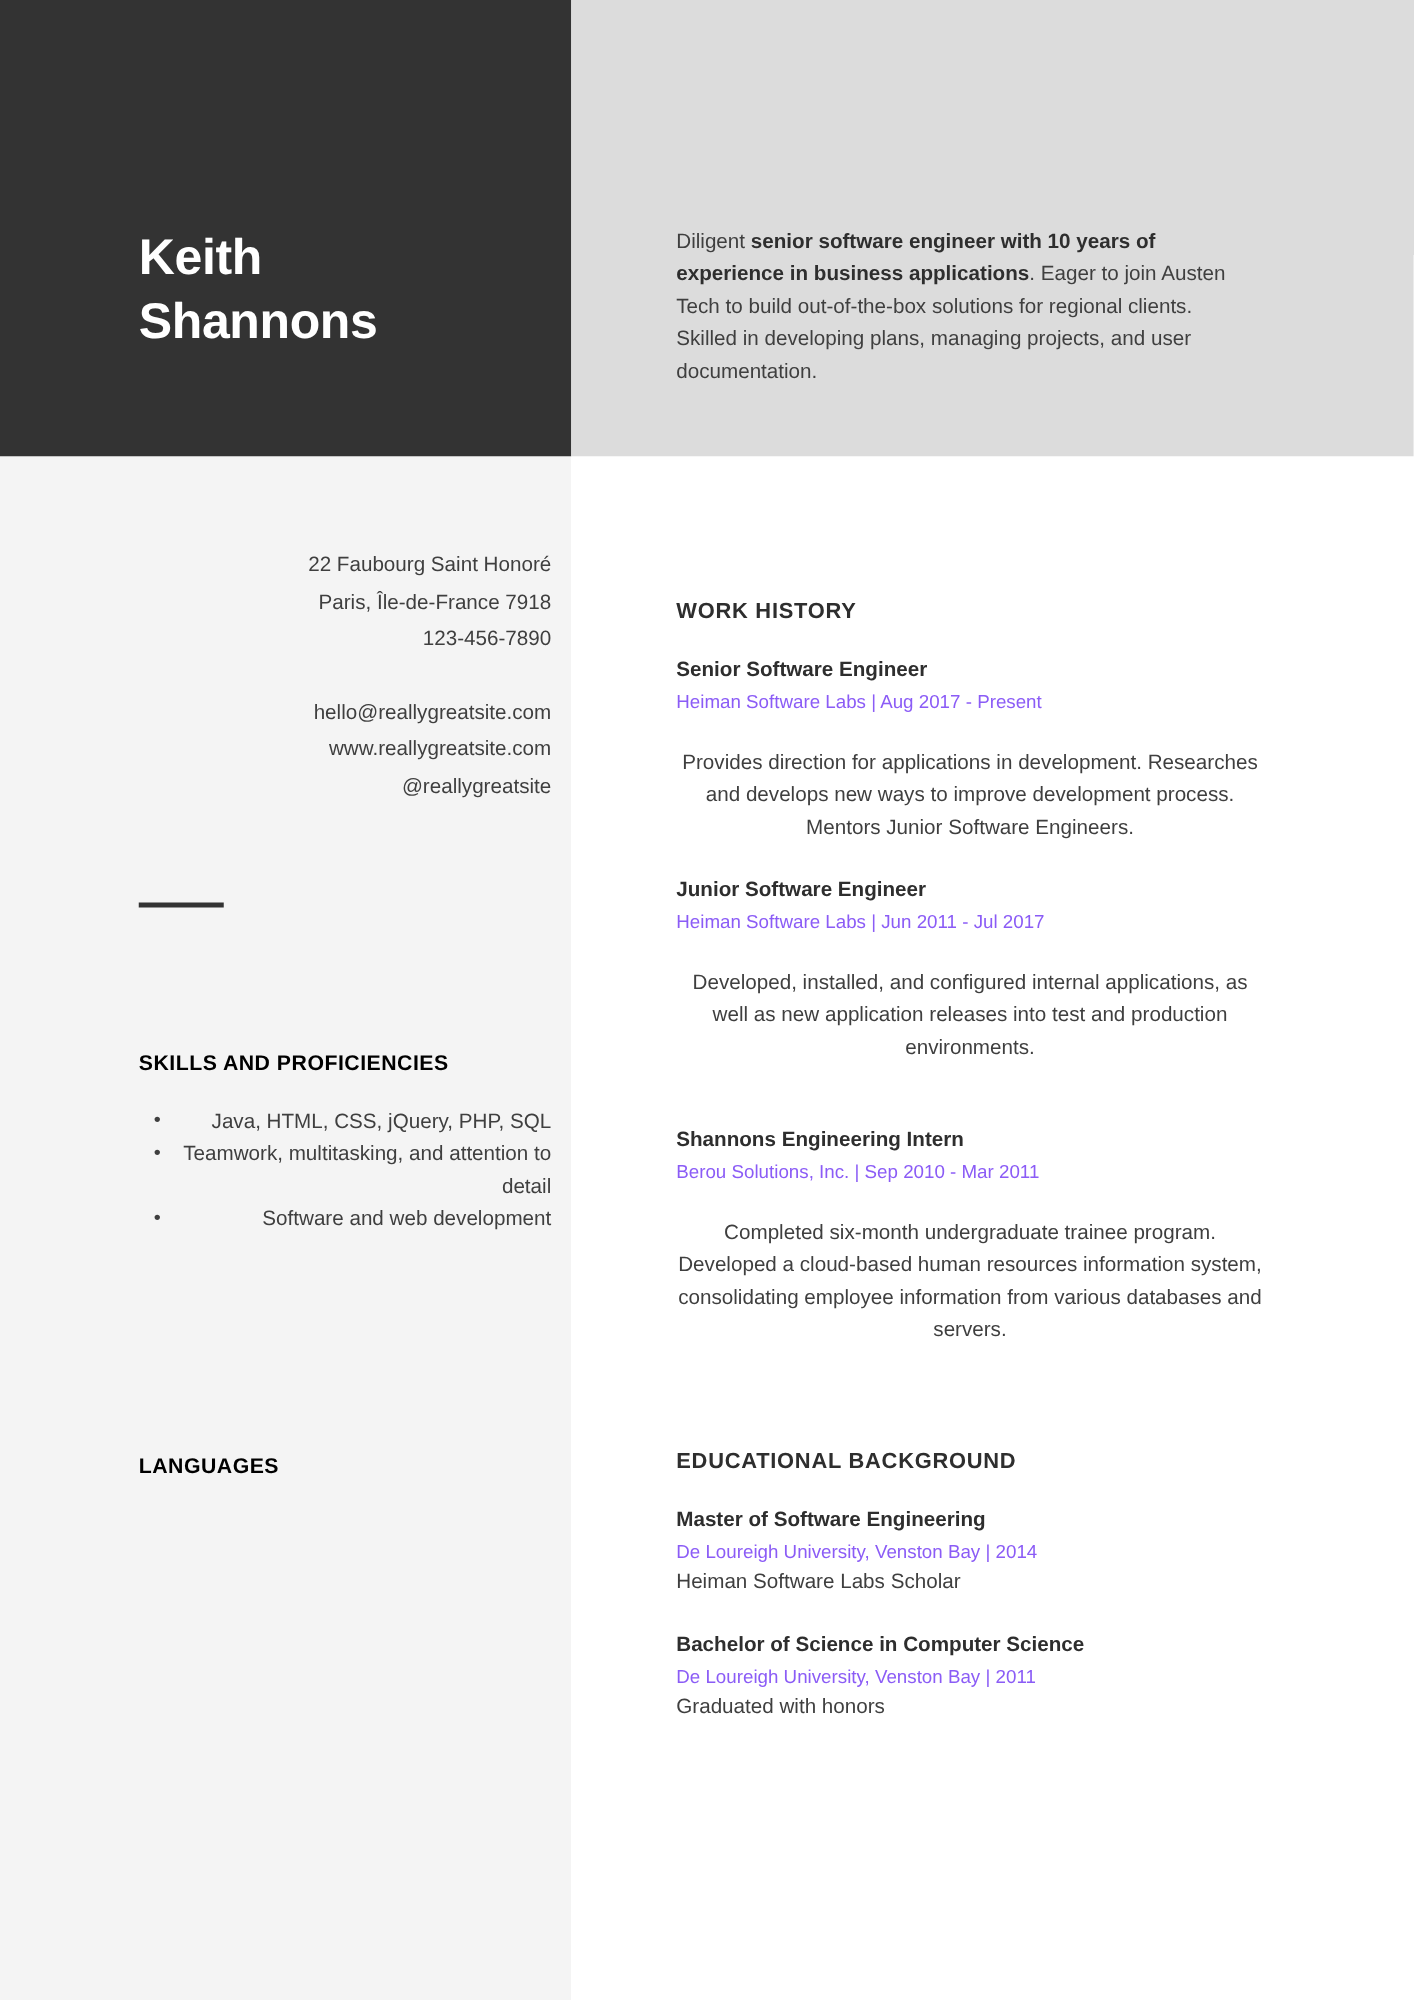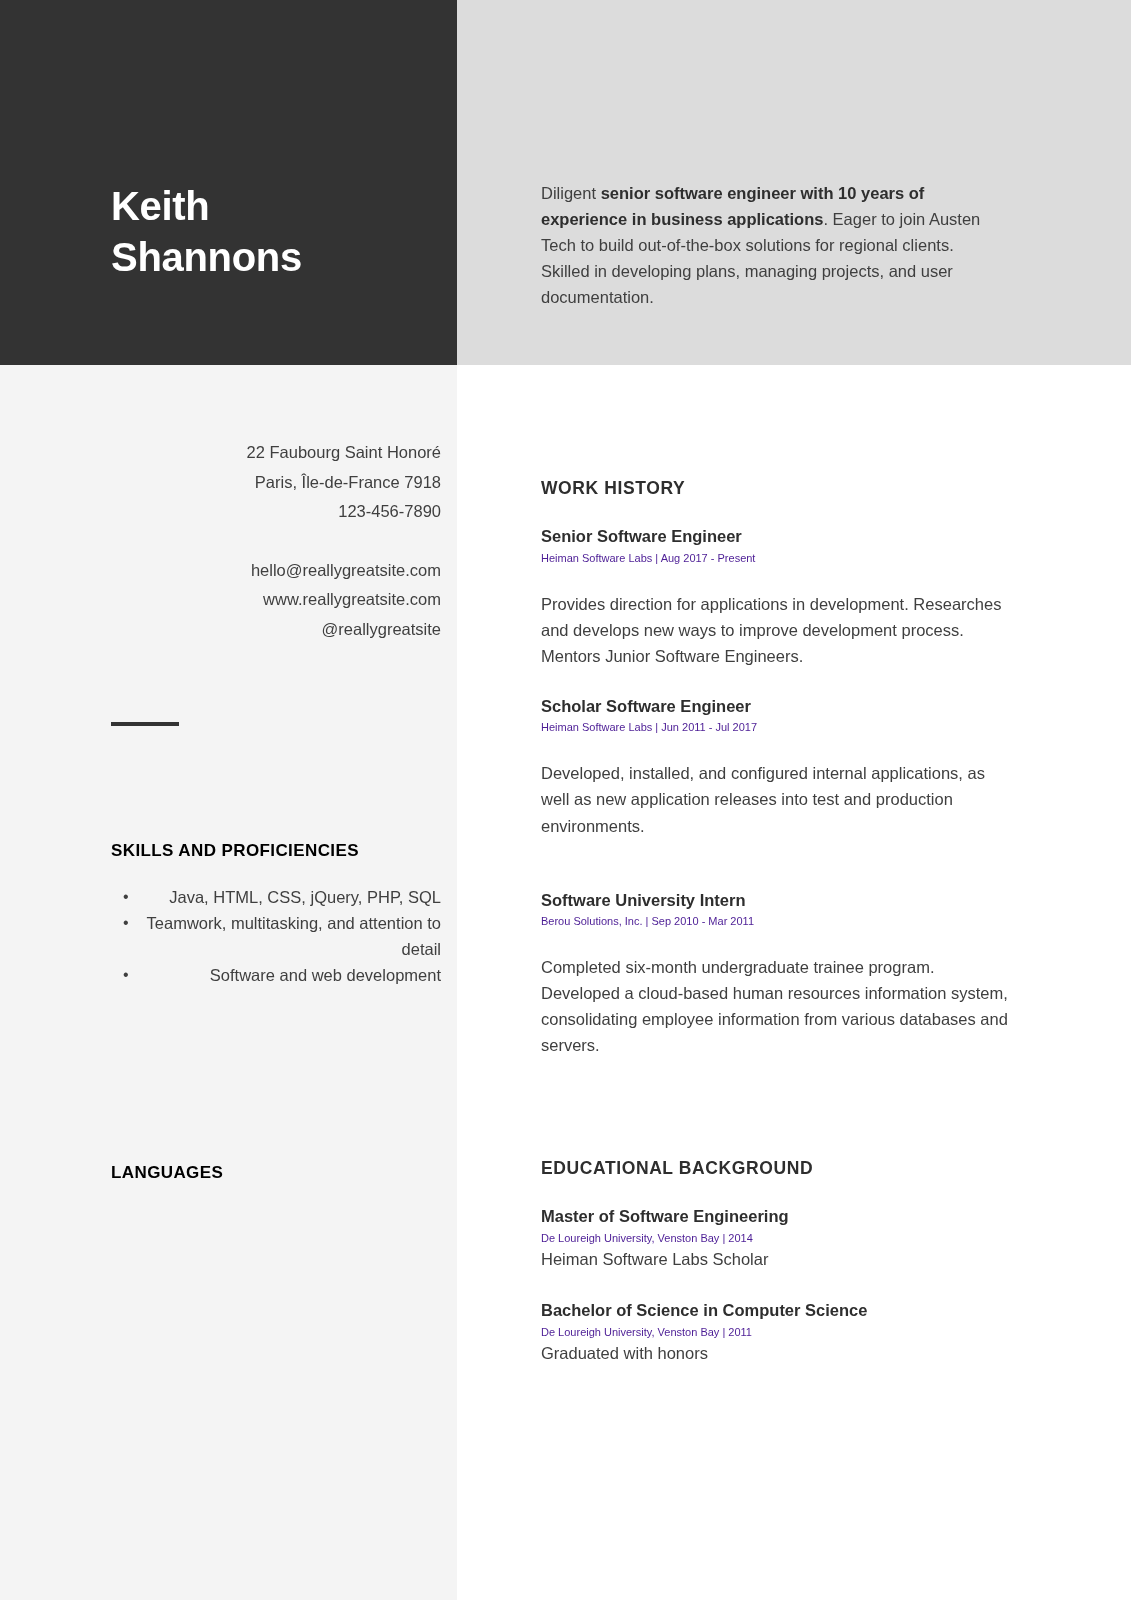--- a/index.html
+++ b/index.html
@@ -152,34 +152,35 @@
   }
 
   .entry { margin-bottom: 0; }
   .entry-title {
     font-size: 16.5px;
     font-weight: bold;
     color: #2e2e2e;
     line-height: 1.55;
   }
   .entry-meta {
-    font-size: 11px;
-    color: #4c1d95;
+    font-size: 15px;
+    color: #8b5cf6;
     line-height: 1.55;
   }
   .entry-sub {
     font-size: 16.5px;
     color: #3f3f3f;
     line-height: 1.55;
   }
   .entry-desc {
     font-size: 16.5px;
     color: #3f3f3f;
     line-height: 1.58;
     margin-top: 24px;
+    text-align: center;
   }
 
   .spacer-work-1 { height: 25px; }
   .spacer-work-2 { height: 49px; }
   .edu-block { position: absolute; left: 0; top: 680px; width: 470px; }
   .spacer-edu { height: 26px; }
 </style>
 </head>
 <body>
 
@@ -232,29 +233,29 @@
 
   <div class="entry">
     <div class="entry-title">Senior Software Engineer</div>
     <div class="entry-meta">Heiman Software Labs |  Aug 2017 - Present</div>
     <div class="entry-desc">Provides direction for applications in development. Researches and develops new ways to improve development process. Mentors Junior Software Engineers.</div>
   </div>
 
   <div class="spacer-work-1"></div>
 
   <div class="entry">
-    <div class="entry-title">Scholar Software Engineer</div>
+    <div class="entry-title">Junior Software Engineer</div>
     <div class="entry-meta">Heiman Software Labs | Jun 2011 - Jul 2017</div>
     <div class="entry-desc">Developed, installed, and configured internal applications, as well as new application releases into test and production environments.</div>
   </div>
 
   <div class="spacer-work-2"></div>
 
   <div class="entry">
-    <div class="entry-title">Software University Intern</div>
+    <div class="entry-title">Shannons Engineering Intern</div>
     <div class="entry-meta">Berou Solutions, Inc. | Sep 2010 - Mar 2011</div>
     <div class="entry-desc">Completed six-month undergraduate trainee program. Developed a cloud-based human resources information system, consolidating employee information from various databases and servers.</div>
   </div>
 
   <div class="edu-block">
     <div class="main-heading">EDUCATIONAL BACKGROUND</div>
 
     <div class="entry">
       <div class="entry-title">Master of Software Engineering</div>
       <div class="entry-meta">De Loureigh University, Venston Bay | 2014</div>

